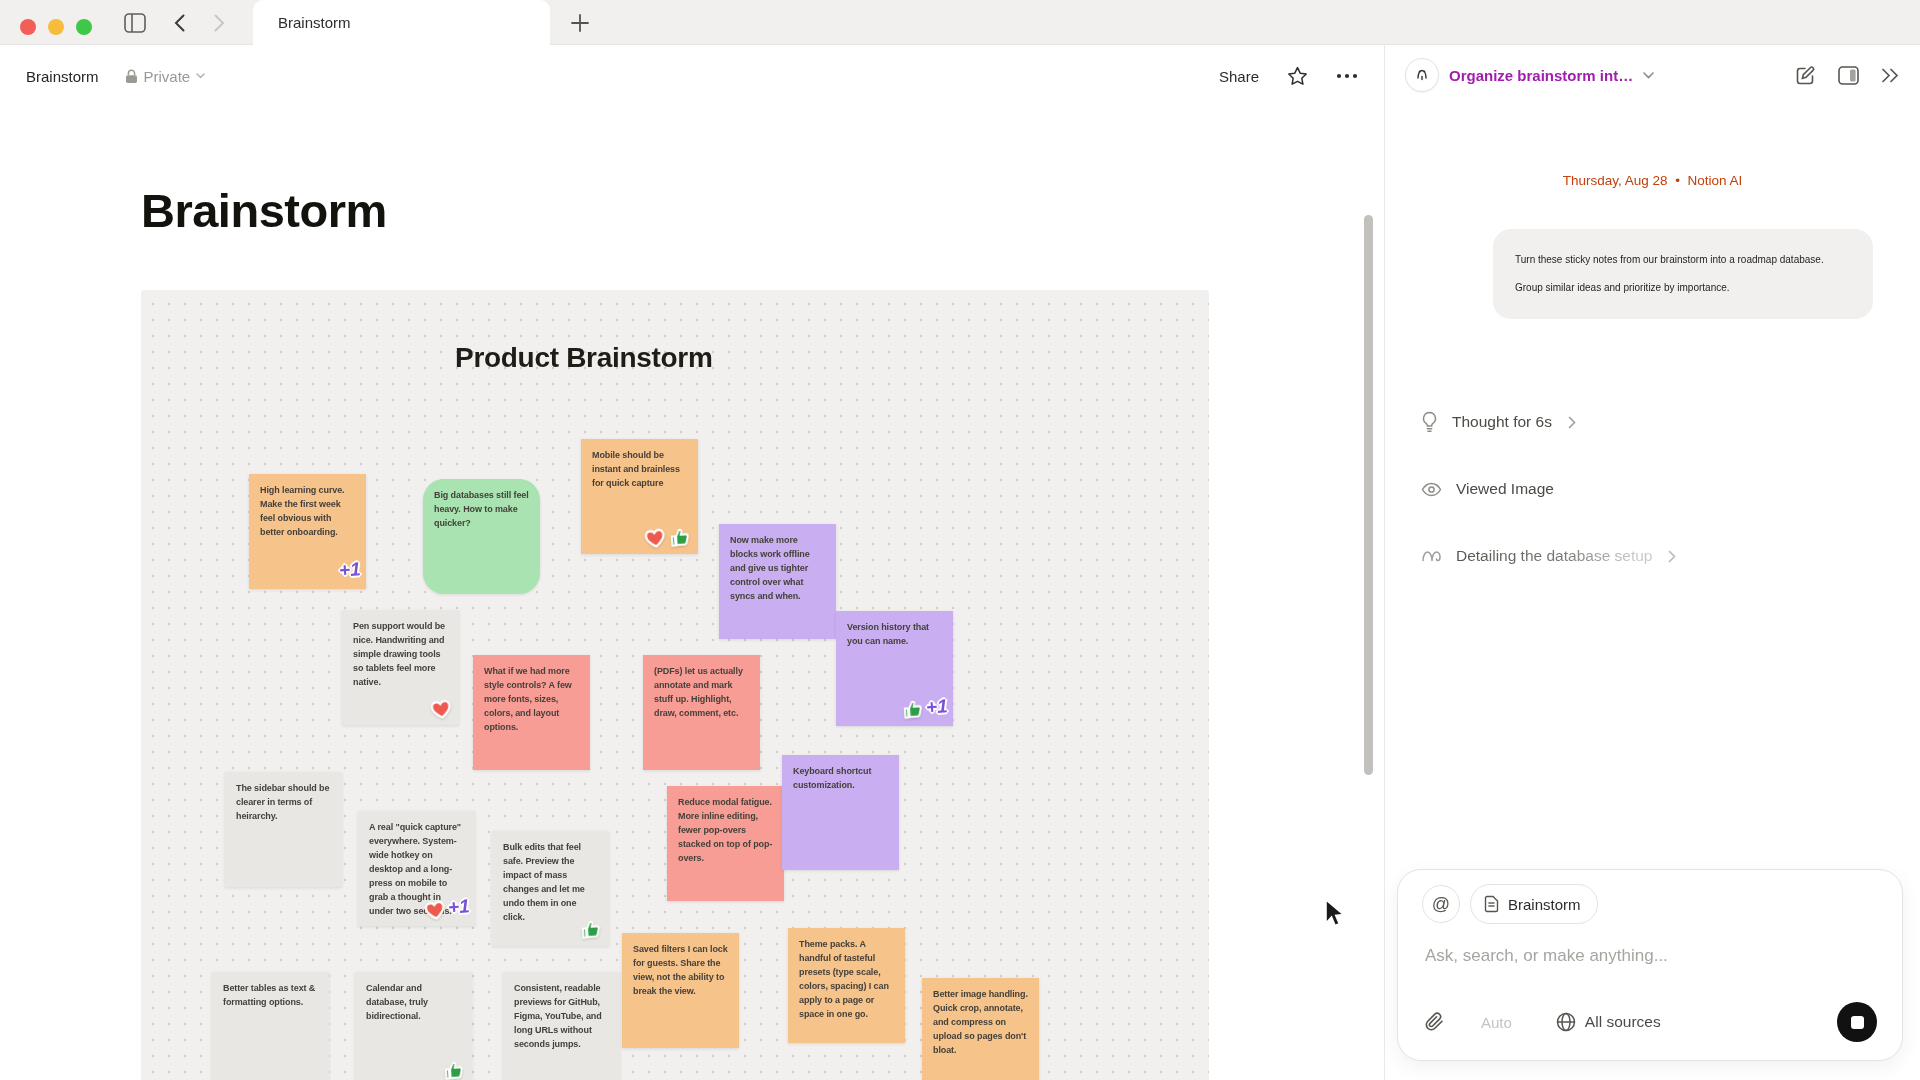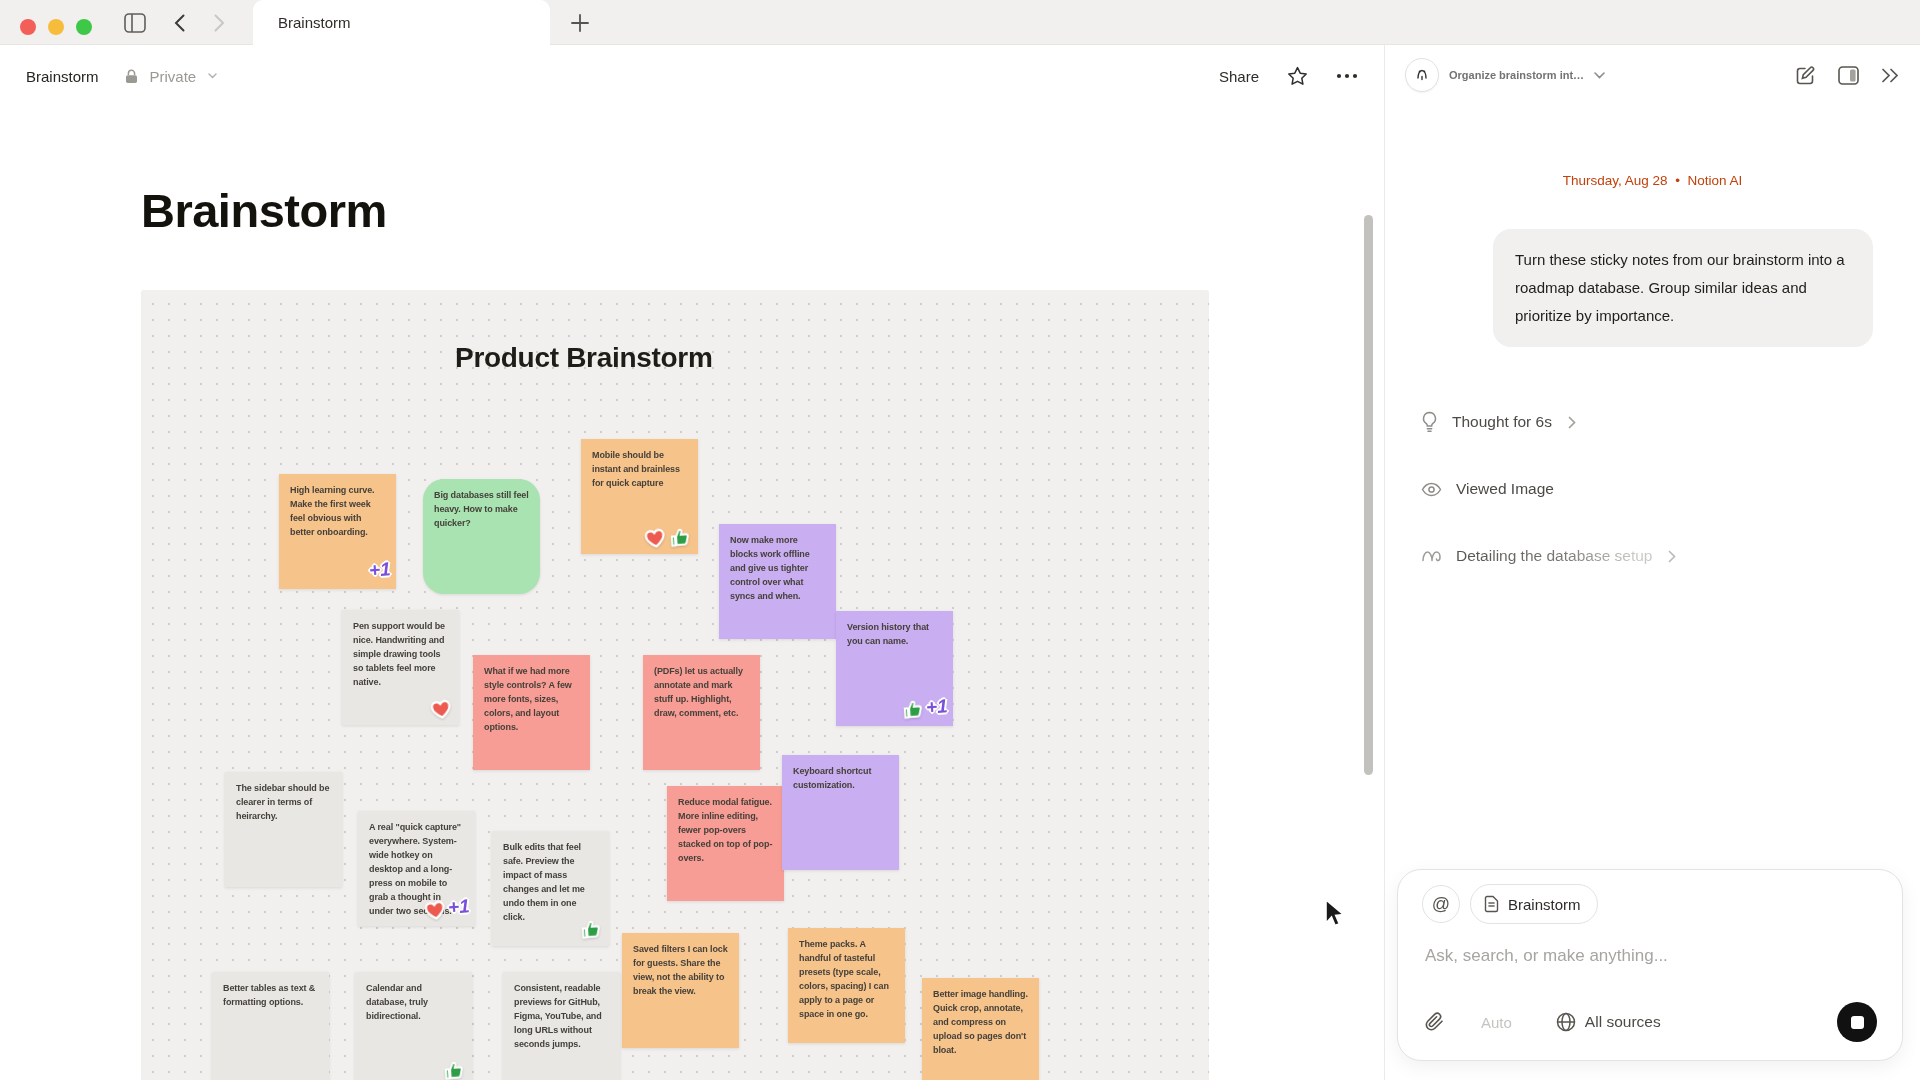--- a/index.html
+++ b/index.html
@@ -20,21 +20,21 @@
          border-radius:10px 10px 0 0; display:flex; align-items:center; padding-left:25px;
          font-size:15px; color:#2f2d29; }
   .newtab { position:absolute; left:566px; top:9px; width:28px; height:28px; display:flex;
             align-items:center; justify-content:center; color:#55534f; border-radius:6px; }
 
   
   .main { position:absolute; left:0; top:45px; width:1384px; height:1035px; background:#fff; }
   .toolbar { position:absolute; left:0; top:0; width:1384px; height:62px; display:flex;
              align-items:center; padding:0 26px; }
   .crumb-title { font-size:15px; color:#27251f; }
-  .privacy { display:flex; align-items:center; gap:12px; margin-left:26px; color:#9b9993; font-size:15px; }
+  .privacy { display:flex; align-items:center; gap:6px; margin-left:26px; color:#9b9993; font-size:15px; }
   .toolbar-right { margin-left:auto; display:flex; align-items:center; gap:28px; color:#2f2d29; }
   .share-btn { font-size:15px; }
   .icon-btn { display:flex; align-items:center; justify-content:center; }
 
   .page-title { position:absolute; left:141px; top:138px; font-size:47px; font-weight:800;
                 letter-spacing:-0.5px; color:#14120d; }
 
   
   .board { position:absolute; left:141px; top:245px; width:1068px; height:835px; overflow:hidden;
            background:#f1f0ee; border-radius:3px;
@@ -63,28 +63,28 @@
   .cursor { position:absolute; left:1320px; top:853px; }
 
   
   .sidebar { position:absolute; left:1384px; top:45px; width:536px; height:1035px;
              background:#fff; border-left:1px solid #eceae7; }
   .sb-header { position:absolute; left:0; top:0; width:100%; height:60px; display:flex;
                align-items:center; padding:0 20px; gap:10px; }
   .ai-avatar { width:34px; height:34px; border-radius:50%; border:1px solid #e4e2df;
                background:#fff; display:flex; align-items:center; justify-content:center;
                box-shadow:0 1px 2px rgba(0,0,0,0.05); }
-  .sb-title { font-size:11px; font-weight:600; color:#737373; max-width:215px;
+  .sb-title { font-size:15px; font-weight:600; color:#a21caf; max-width:215px;
               white-space:nowrap; overflow:hidden; }
   .sb-right { margin-left:auto; display:flex; align-items:center; gap:22px; color:#57554f; }
 
   .date-line { position:absolute; top:128px; width:100%; text-align:center; font-size:13.5px;
                color:#c2410c; }
   .bubble { position:absolute; top:184px; right:47px; width:380px; background:#f1f0ee;
-            border-radius:18px; padding:17px 22px; font-size:15px; line-height:28px;
+            border-radius:18px; padding:17px 22px; font-size:10px; line-height:28px;
             color:#201e1a; }
 
   .steps { position:absolute; left:36px; top:364px; }
   .step { display:flex; align-items:center; gap:14px; height:26px; margin-bottom:41px;
           font-size:15.5px; color:#4c4a45; }
   .step .chev { color:#a3a19c; margin-left:2px; }
   .shimmer { background:linear-gradient(90deg,#55534e 0%, #7a7872 55%, #c9c7c2 90%);
              -webkit-background-clip:text; background-clip:text; color:transparent; }
 
   .composer { position:absolute; left:12px; top:824px; width:506px; height:192px;
@@ -169,21 +169,21 @@
             </svg>
         </span>
       </div>
     </div>
 
     <h1 class="page-title">Brainstorm</h1>
 
     <div class="board">
       <div class="board-title">Product Brainstorm</div>
       <div id="notes-layer">
-          <div class="note c-orange" style="left: 138px; top: 184px;"><span>High learning curve. Make the first week feel obvious with better onboarding.</span><div class="reactions">
+          <div class="note c-orange" style="left: 108px; top: 184px;"><span>High learning curve. Make the first week feel obvious with better onboarding.</span><div class="reactions">
               <span class="plus-one rot-b">+1</span>
             </div></div>
           <div class="note c-green" style="left: 282px; top: 189px; border-radius: 21px;"><span>Big databases still feel heavy. How to make quicker?</span></div>
           <div class="note c-orange" style="left: 440px; top: 149px;"><span>Mobile should be instant and brainless for quick capture</span><div class="reactions">
               <svg class="sticker rot-a" width="24" height="23" viewBox="0 0 24 23">
                 <path d="M12 20.5C7.6 17.6 3.2 13.9 3.2 9.4 3.2 6.6 5.4 4.5 8 4.5c1.6 0 3.1.9 4 2.3.9-1.4 2.4-2.3 4-2.3 2.6 0 4.8 2.1 4.8 4.9 0 4.5-4.4 8.2-8.8 11.1z" fill="#ec5a50" stroke="#fff" stroke-width="2.3"></path>
               </svg>
               <svg class="sticker rot-b" width="24" height="23" viewBox="0 0 24 24">
                 <path d="M3.5 10.5h3v9.5h-3zM8 19.6v-8.8l2.9-6.2c.2-.5.7-.8 1.2-.8 1 0 1.8.8 1.8 1.8l-.1.4-.8 3h5c1.2 0 2.2 1 2.2 2.2l-.1.6-1.6 6.1c-.3 1-1.2 1.7-2.2 1.7z" fill="#2d9d46" stroke="#fff" stroke-width="2.1"></path>
               </svg>

